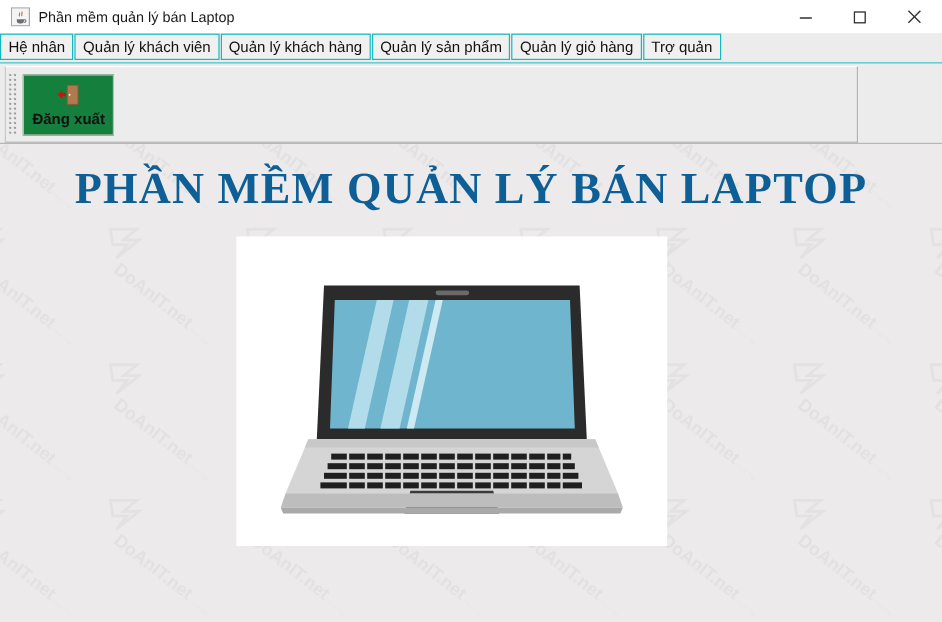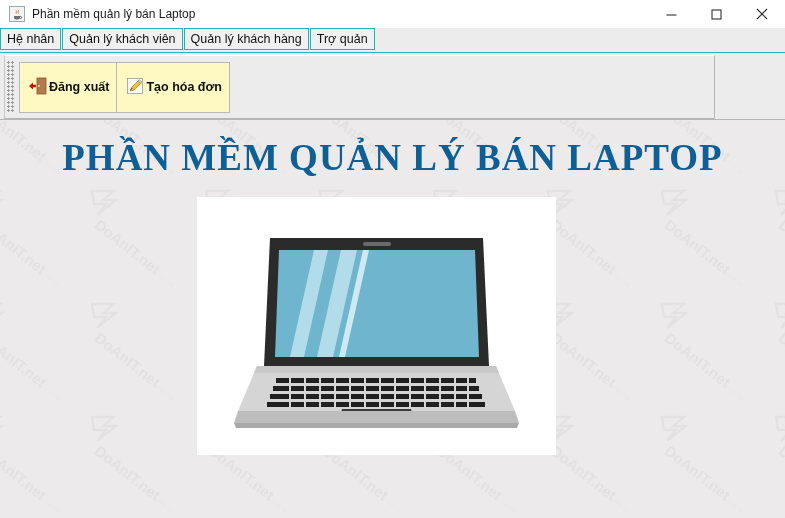--- a/index.html
+++ b/index.html
@@ -161,24 +161,24 @@
     height: 52px;
     margin-left: 2px;
     margin-right: 4px;
     background-image:
       radial-gradient(circle at 1.5px 1.5px, #9a9a9a 1px, transparent 1.2px);
     background-size: 4px 4px;
     flex: 0 0 auto;
   }
   .tool-btn {
     border: 1px solid #b8b8b8;
-    background: #fef9c3;
+    background: #15803d;
     height: 51px;
     display: flex;
-    flex-direction: row;
+    flex-direction: column;
     align-items: center;
     justify-content: center;
     padding: 0 7px;
     box-sizing: border-box;
     margin-right: -1px;
   }
   .tool-icon {
     width: 22px;
     height: 22px;
     margin-bottom: 2px;
@@ -522,20 +522,26 @@
 
   <div class="menubar" id="menubar">
       <div class="menu-item">
         <span>Hệ nhân</span>
       </div>
       <div class="menu-item">
         <span>Quản lý khách viên</span>
       </div>
       <div class="menu-item">
         <span>Quản lý khách hàng</span>
+      </div>
+      <div class="menu-item">
+        <span>Quản lý sản phẩm</span>
+      </div>
+      <div class="menu-item">
+        <span>Quản lý giỏ hàng</span>
       </div>
       <div class="menu-item">
         <span>Trợ quản</span>
       </div>
     </div>
 
   <div class="toolbar">
     <div class="toolbar-inner">
       <div class="grip"></div>
 
@@ -546,31 +552,20 @@
             <rect x="10" y="3" width="9" height="16" fill="none" stroke="#8a5a33" stroke-width="0.8"></rect>
             <circle cx="12" cy="11" r="0.9" fill="#f5e2b8"></circle>
             <path d="M9 11 L4 11" stroke="#cc1111" stroke-width="2.6"></path>
             <path d="M6 7.5 L2 11 L6 14.5 Z" fill="#cc1111"></path>
           </svg>
         </div>
         <div class="tool-label">Đăng xuất</div>
       </div>
 
 
-      <div class="tool-btn">
-        <div class="tool-icon">
-          <svg width="22" height="22" viewBox="0 0 22 22">
-            <rect x="3.5" y="3.5" width="15" height="15" fill="#fbfbfb" stroke="#9a9a9a" stroke-width="0.8"></rect>
-            <path d="M6 16 L7.6 12.4 L14.2 5.8 L16.8 8.4 L10.2 15 Z" fill="#f2c232" stroke="#a07c12" stroke-width="0.7"></path>
-            <path d="M14.2 5.8 L15.4 4.6 L18 7.2 L16.8 8.4 Z" fill="#cfcfcf" stroke="#8a8a8a" stroke-width="0.6"></path>
-            <path d="M6 16 L7.6 12.4 L8.6 13.4 Z" fill="#4a4a4a"></path>
-          </svg>
-        </div>
-        <div class="tool-label">Tạo hóa đơn</div>
-      </div>
     </div>
   </div>
 
   <div class="content">
     <div class="page-title">PHẦN MỀM QUẢN LÝ BÁN LAPTOP</div>
 
     <div class="image-panel">
       <svg class="laptop" viewBox="0 0 359 258">
 
         <path d="M73 41 L286 41 L292 169 L67 169 Z" fill="#2b2b2b"></path>

